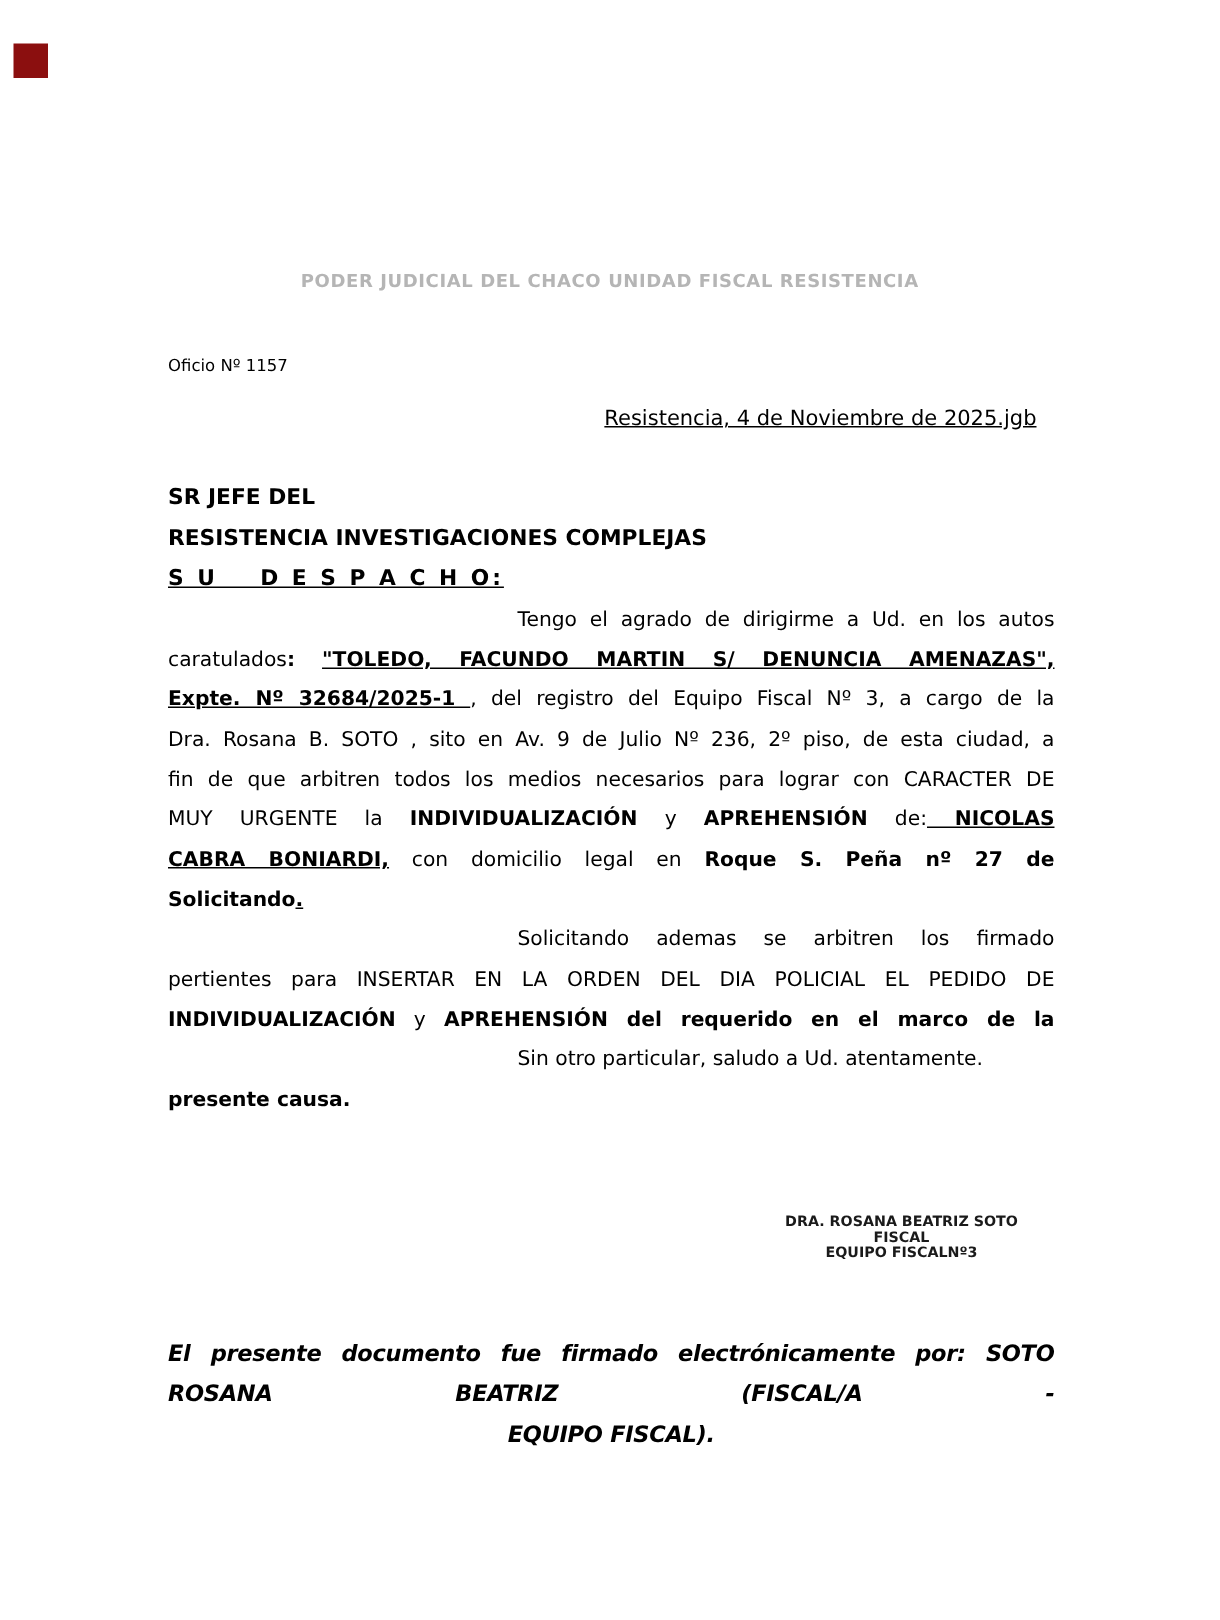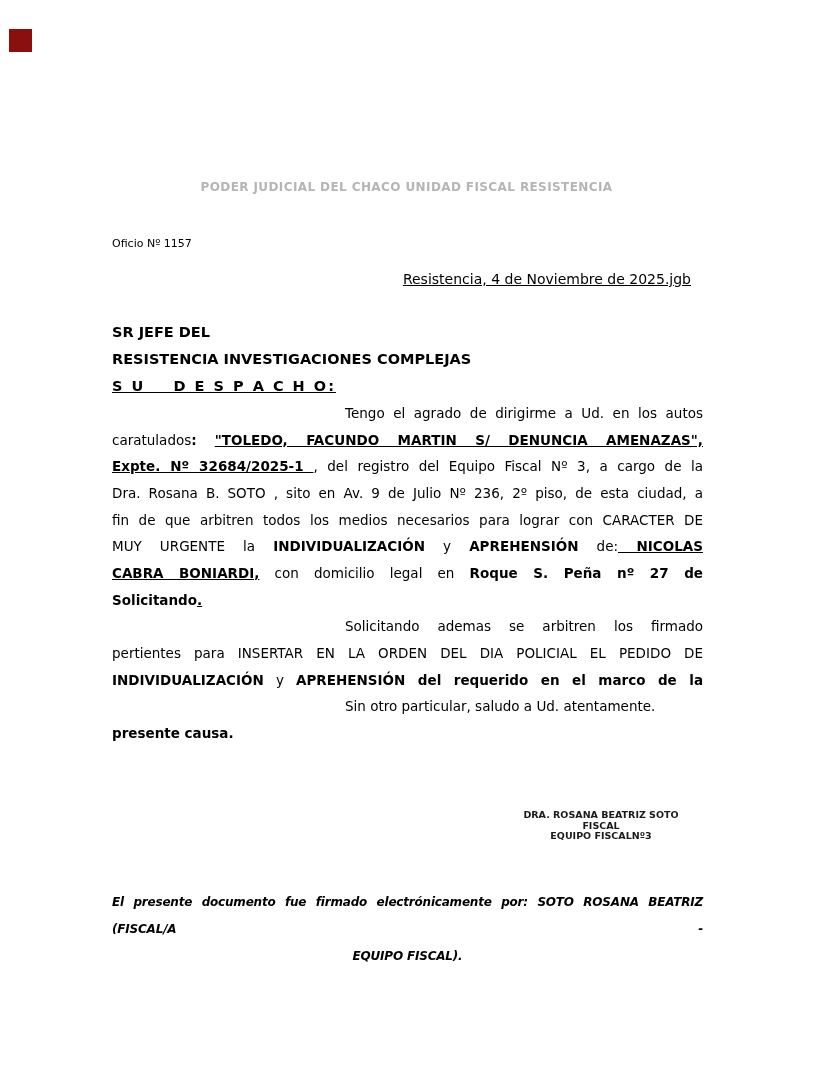--- a/index.html
+++ b/index.html
@@ -40,21 +40,21 @@
   .line.left { text-align:left; text-align-last:left; }
   .line.indent { padding-left:233px; }
   .b { font-weight:bold; }
   .u { text-decoration:underline; }
   .signature {
     position:absolute; left:491px; top:788px; width:220px; text-align:center;
     font-size:9.5px; font-weight:bold; line-height:10.5px; color:#1a1a1a;margin-top:22px;
   }
   .footer {
     position:absolute; left:112px; top:889px; width:591px;
-    font-size:12px; font-weight:bold; font-style:italic;
+    font-size:15px; font-weight:bold; font-style:italic;
     line-height:27px; letter-spacing:-0.2px;
   }
   .footer .l1 { text-align:justify; text-align-last:justify; }
   .footer .l2 { text-align:center; }
 </style>
 </head>
 <body>
 
 <div class="page">
 

